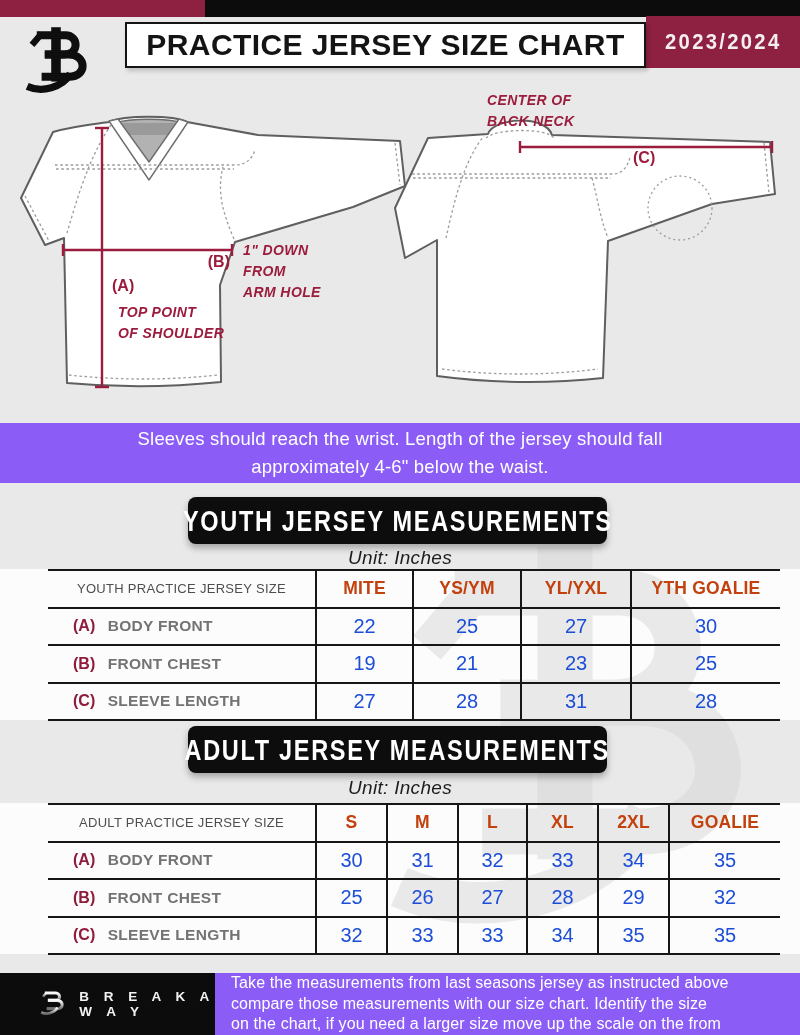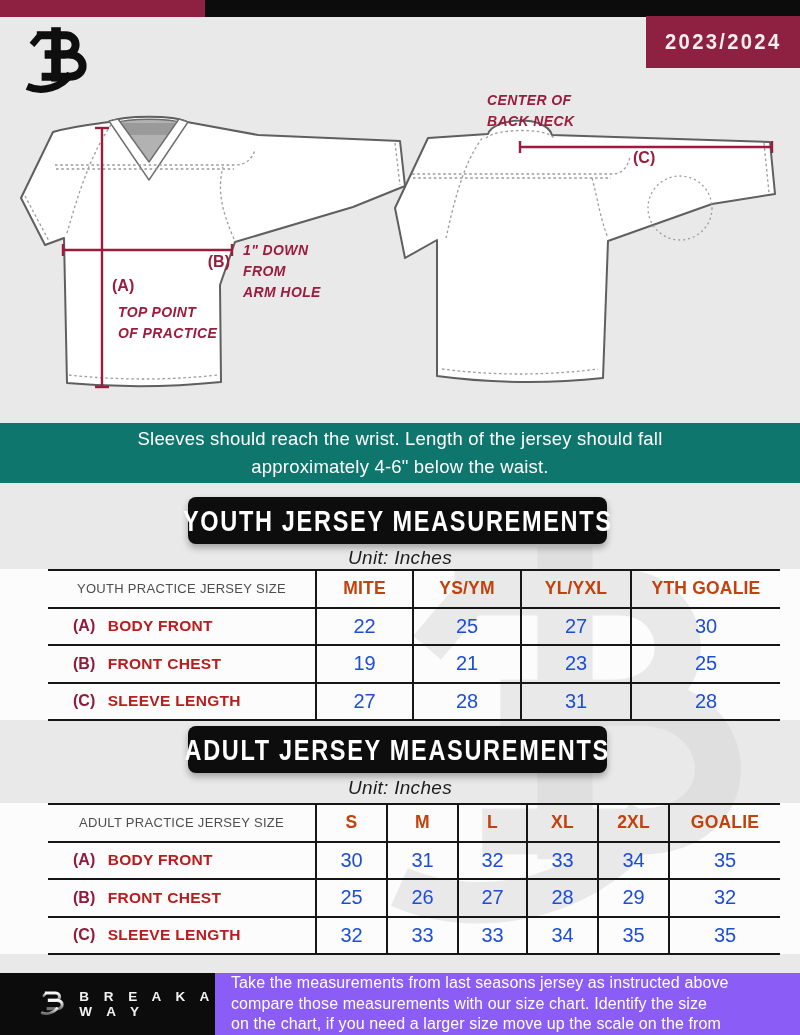--- a/index.html
+++ b/index.html
@@ -19,21 +19,21 @@
             display:flex;align-items:center;justify-content:center;z-index:1;}
   .year-box span{font-size:22px;font-weight:bold;color:#f5eef1;letter-spacing:2.5px;
                  transform:scaleX(.92);white-space:nowrap;}
   
   .front-svg{position:absolute;left:15px;top:95px;z-index:2;overflow:visible;}
   .back-svg{position:absolute;left:380px;top:90px;z-index:2;overflow:visible;}
   .diag-label{position:absolute;z-index:3;color:#9c1c3d;}
   .diag-key{font-weight:bold;font-size:16px;font-style:normal;}
   .diag-desc{font-style:italic;font-weight:600;font-size:14px;line-height:21px;letter-spacing:.4px;}
   
-  .notice{position:absolute;left:0;top:423px;width:800px;height:60px;background:#0f766e;z-index:2;
+  .notice{position:absolute;left:0;top:423px;width:800px;height:60px;background:#8b5cf6;z-index:2;
           display:flex;flex-direction:column;align-items:center;justify-content:center;}
   .notice div{color:#ffffff;font-size:18.5px;line-height:28px;letter-spacing:.2px;}
   
   .banner{position:absolute;left:188px;width:419px;height:47px;background:#0d0d0d;border-radius:8px;
           display:flex;align-items:center;justify-content:center;z-index:2;
           box-shadow:0 4px 7px rgba(0,0,0,.30);}
   .banner span{color:#ffffff;font-weight:bold;font-size:28px;letter-spacing:2px;white-space:nowrap;
                transform:scale(.84,1.06);}
   .unit{position:absolute;left:0;width:800px;text-align:center;z-index:2;font-style:italic;
         font-size:19px;color:#1d1d1d;letter-spacing:.3px;}
@@ -43,21 +43,21 @@
               table-layout:fixed;}
   .size-table tr{border-top:2px solid #161616;}
   .size-table{border-bottom:2px solid #161616;}
   .size-table th,.size-table td{border-left:2px solid #161616;padding:0;height:35.5px;
               vertical-align:middle;background:transparent;}
   .size-table th:first-child,.size-table td:first-child{border-left:none;}
   .head-label{font-weight:normal;color:#4e4e4e;font-size:13px;letter-spacing:.3px;text-align:center;}
   .head-size{font-weight:bold;color:#c2410c;font-size:17.5px;text-align:center;letter-spacing:.2px;}
   .rowlabel{text-align:left;padding-left:25px !important;white-space:nowrap;}
   .rowlabel .key{color:#8e1c3c;font-weight:bold;font-size:16px;margin-right:8px;}
-  .rowlabel .lbl{color:#b91c1c;font-weight:bold;font-size:15.5px;letter-spacing:.3px;}
+  .rowlabel .lbl{color:#737373;font-weight:bold;font-size:15.5px;letter-spacing:.3px;}
   .val{text-align:center;color:#1d4ed8;font-size:20px;}
   
   .watermark{position:absolute;left:368px;top:528px;z-index:1;opacity:.5;}
   
   .footer{position:absolute;left:0;top:973px;width:800px;height:62px;display:flex;z-index:2;justify-content:space-between;}
   .footer-black{width:215px;height:62px;background:#0c0c0c;display:flex;align-items:center;}
   .footer-logo{margin-left:40px;}
   .brand{color:#f2f2f2;font-size:13.5px;font-weight:bold;letter-spacing:5.5px;margin-left:12px;}
   .footer-maroon{flex:1;background:#8b5cf6;display:flex;flex-direction:column;justify-content:center;
                  padding-left:16px;}
@@ -75,20 +75,23 @@
 
   <svg class="logo" width="72" height="80" viewBox="0 0 90 100">
     <g fill="none" stroke="#0e0e0e" stroke-linecap="butt">
       <path d="M 22,12 L 10,26" stroke-width="8"></path>
       <path d="M 16,14 H 52 C 68,14 70,38 50,38 H 26" stroke-width="10"></path>
       <path d="M 26,38 H 56 C 78,38 80,66 56,66 H 22" stroke-width="10"></path>
       <path d="M 40,4 V 72" stroke-width="12"></path>
       <path d="M 58,62 C 48,80 22,86 4,78" stroke-width="9"></path>
     </g>
   </svg>
+  <div class="title-box">
+    <span>PRACTICE JERSEY SIZE CHART</span>
+  </div>
   <div class="year-box">
     <span>2023/2024</span>
   </div>
 
   <svg class="front-svg" width="400" height="330" viewBox="0 0 400 330">
     <path d="M 38,37 C 58,31 80,29 94,27 C 110,20 158,20 172,27 L 243,40 L 385,46 L 390,91
          L 338,112 L 220,147 L 205,190 L 206,287 Q 128,295 52,288 L 49,143 L 30,150 L 6,103 Z" fill="#ffffff" stroke="#5f5f5f" stroke-width="2" stroke-linejoin="round"></path>
     <path d="M 100,28 C 114,23 154,23 168,28 L 135,74 Z" fill="#b2b2b2" stroke="#6e6e6e" stroke-width="1.3"></path>
     <path d="M 104,28 L 164,28 L 159,40 L 110,40 Z" fill="#9a9a9a"></path>
     <path d="M 94,26 L 134,85 L 173,27 L 164,24 L 134,67 L 103,24 Z" fill="#ffffff" stroke="#6e6e6e" stroke-width="1.4" stroke-linejoin="round"></path>
@@ -133,21 +136,21 @@
 
   <div class="diag-label diag-key" style="left:190px;top:253px;width:40px;text-align:right;">(B)</div>
   <div class="diag-label diag-desc" style="left:243px;top:240px;">
     <div>1" DOWN</div>
     <div>FROM</div>
     <div>ARM HOLE</div>
   </div>
   <div class="diag-label diag-key" style="left:112px;top:277px;">(A)</div>
   <div class="diag-label diag-desc" style="left:118px;top:302px;">
     <div>TOP POINT</div>
-    <div>OF PRACTICE</div>
+    <div>OF SHOULDER</div>
   </div>
   <div class="diag-label diag-desc" style="left:487px;top:90px;">
     <div>CENTER OF</div>
     <div>BACK NECK</div>
   </div>
   <div class="diag-label diag-key" style="left:633px;top:149px;">(C)</div>
 
   <div class="notice">
     <div>Sleeves should reach the wrist. Length of the jersey should fall</div>
     <div>approximately 4-6" below the waist.</div>

